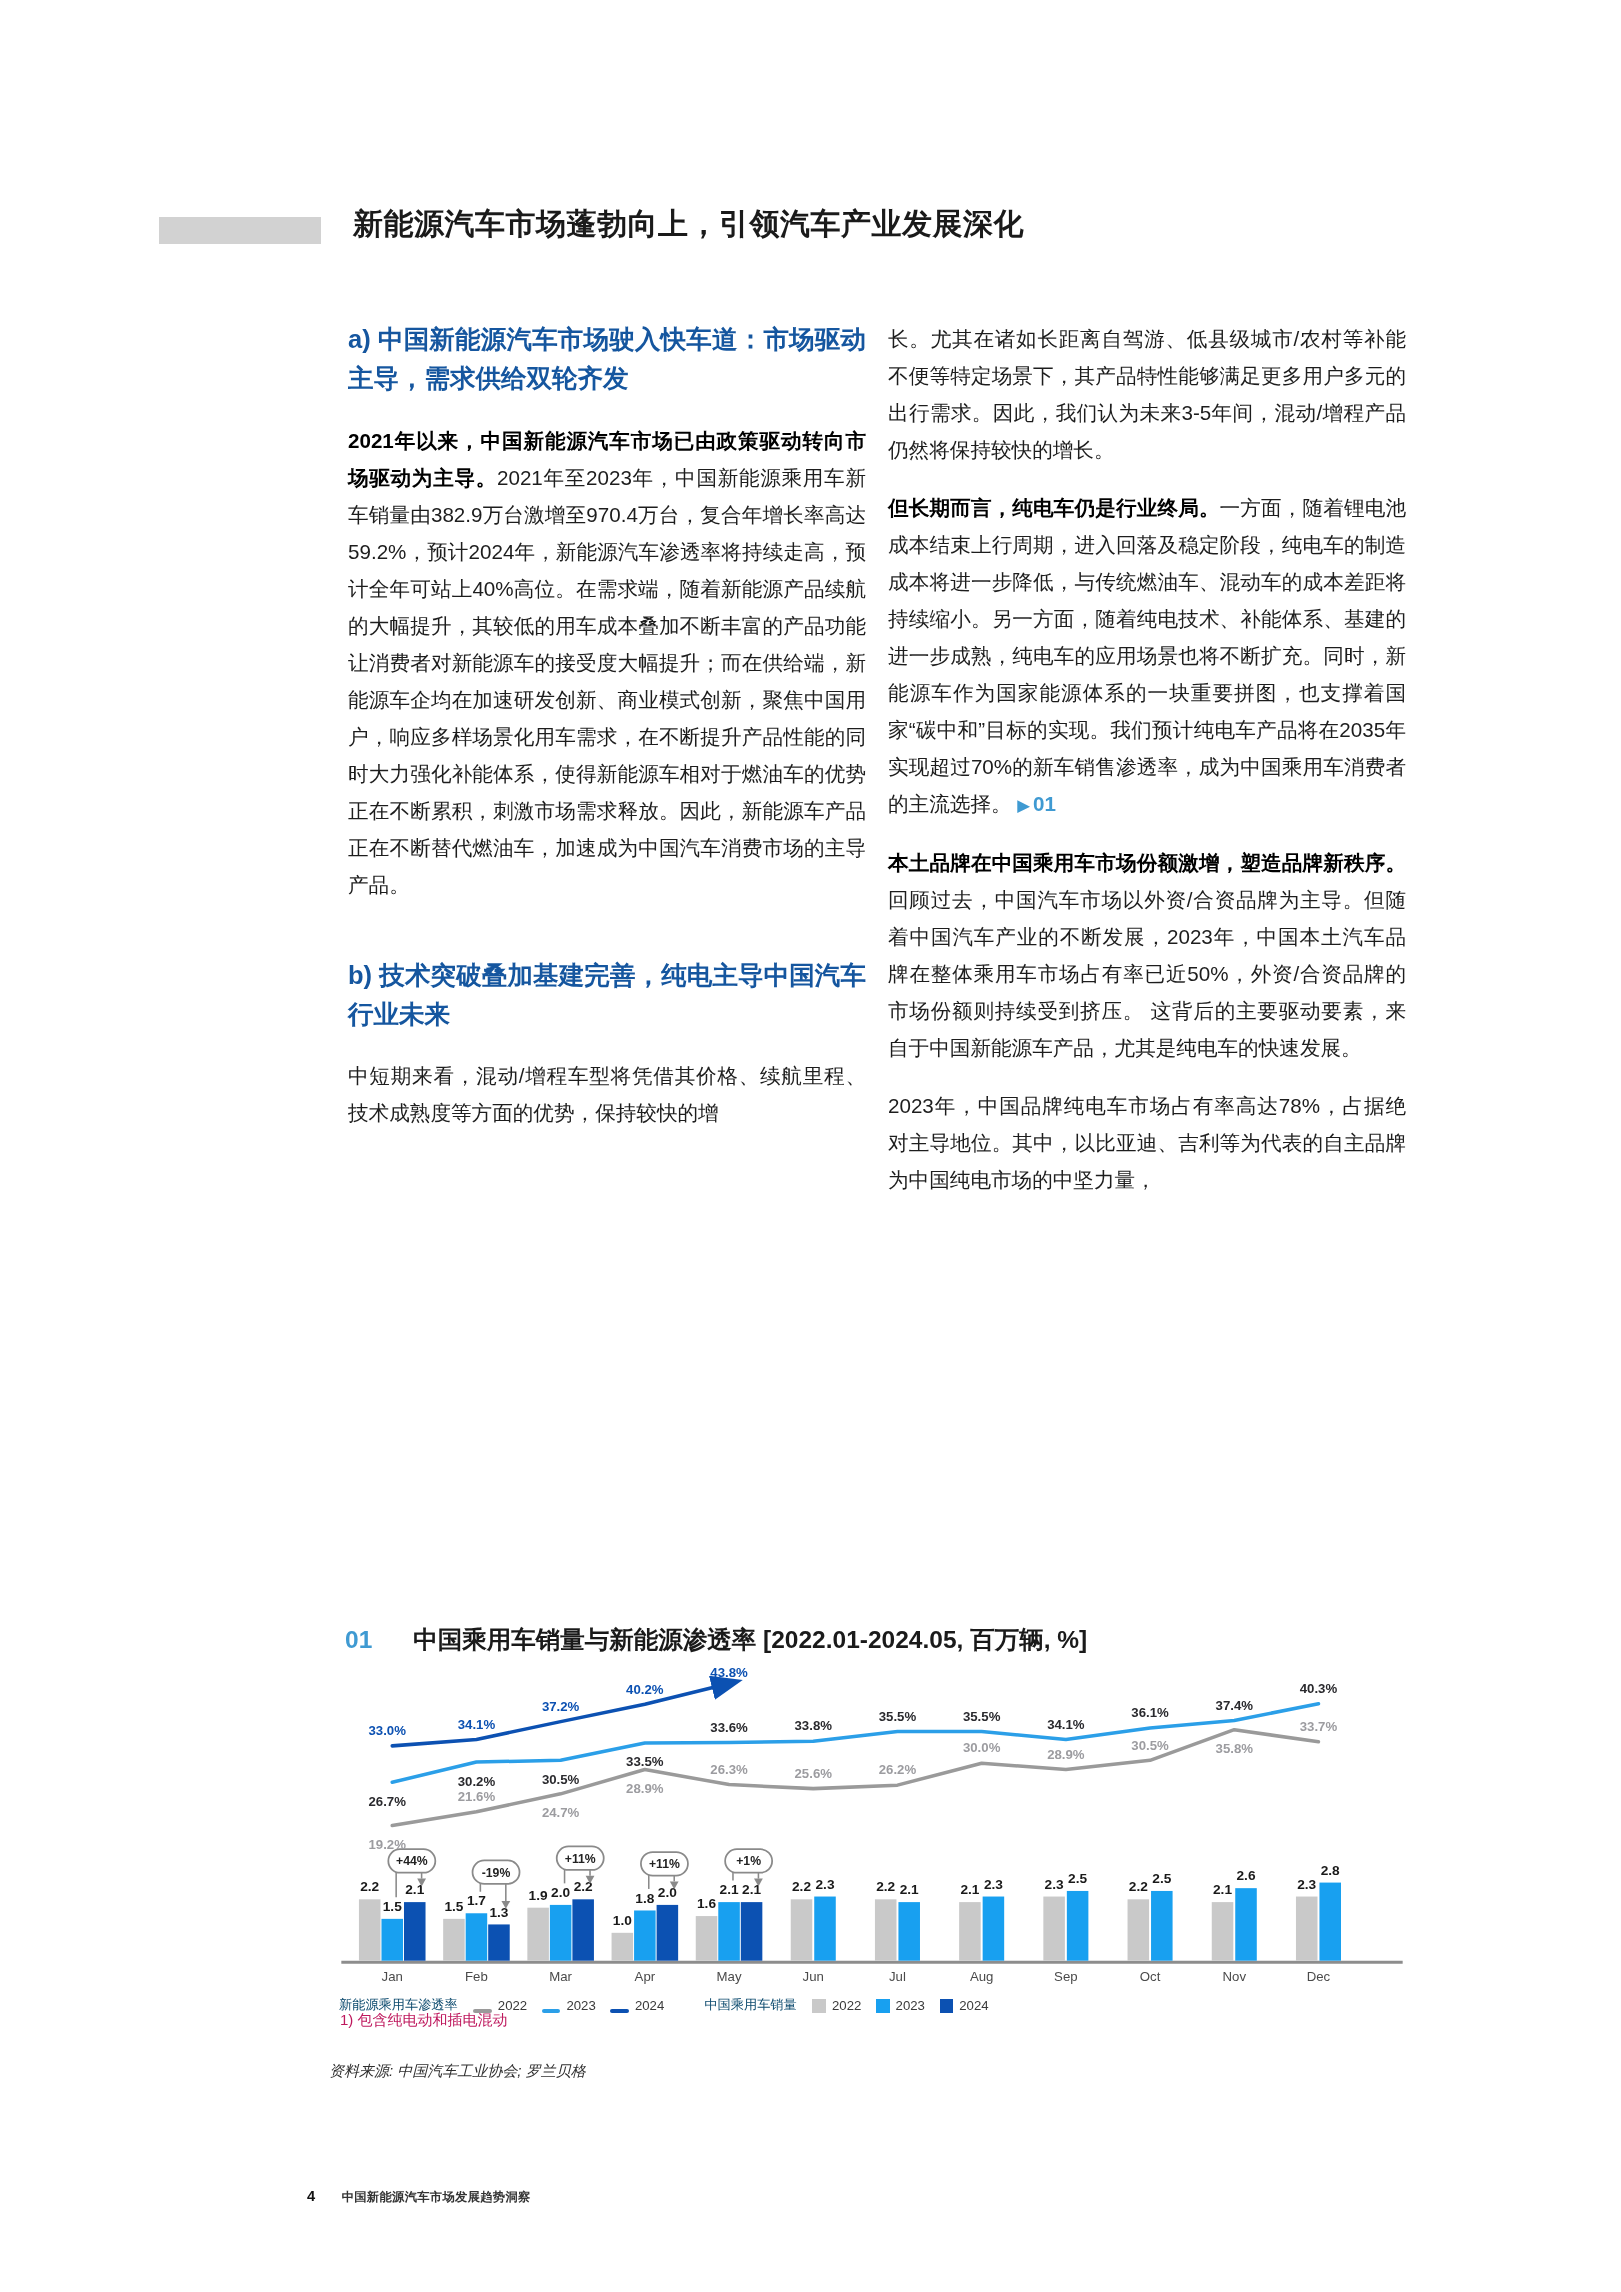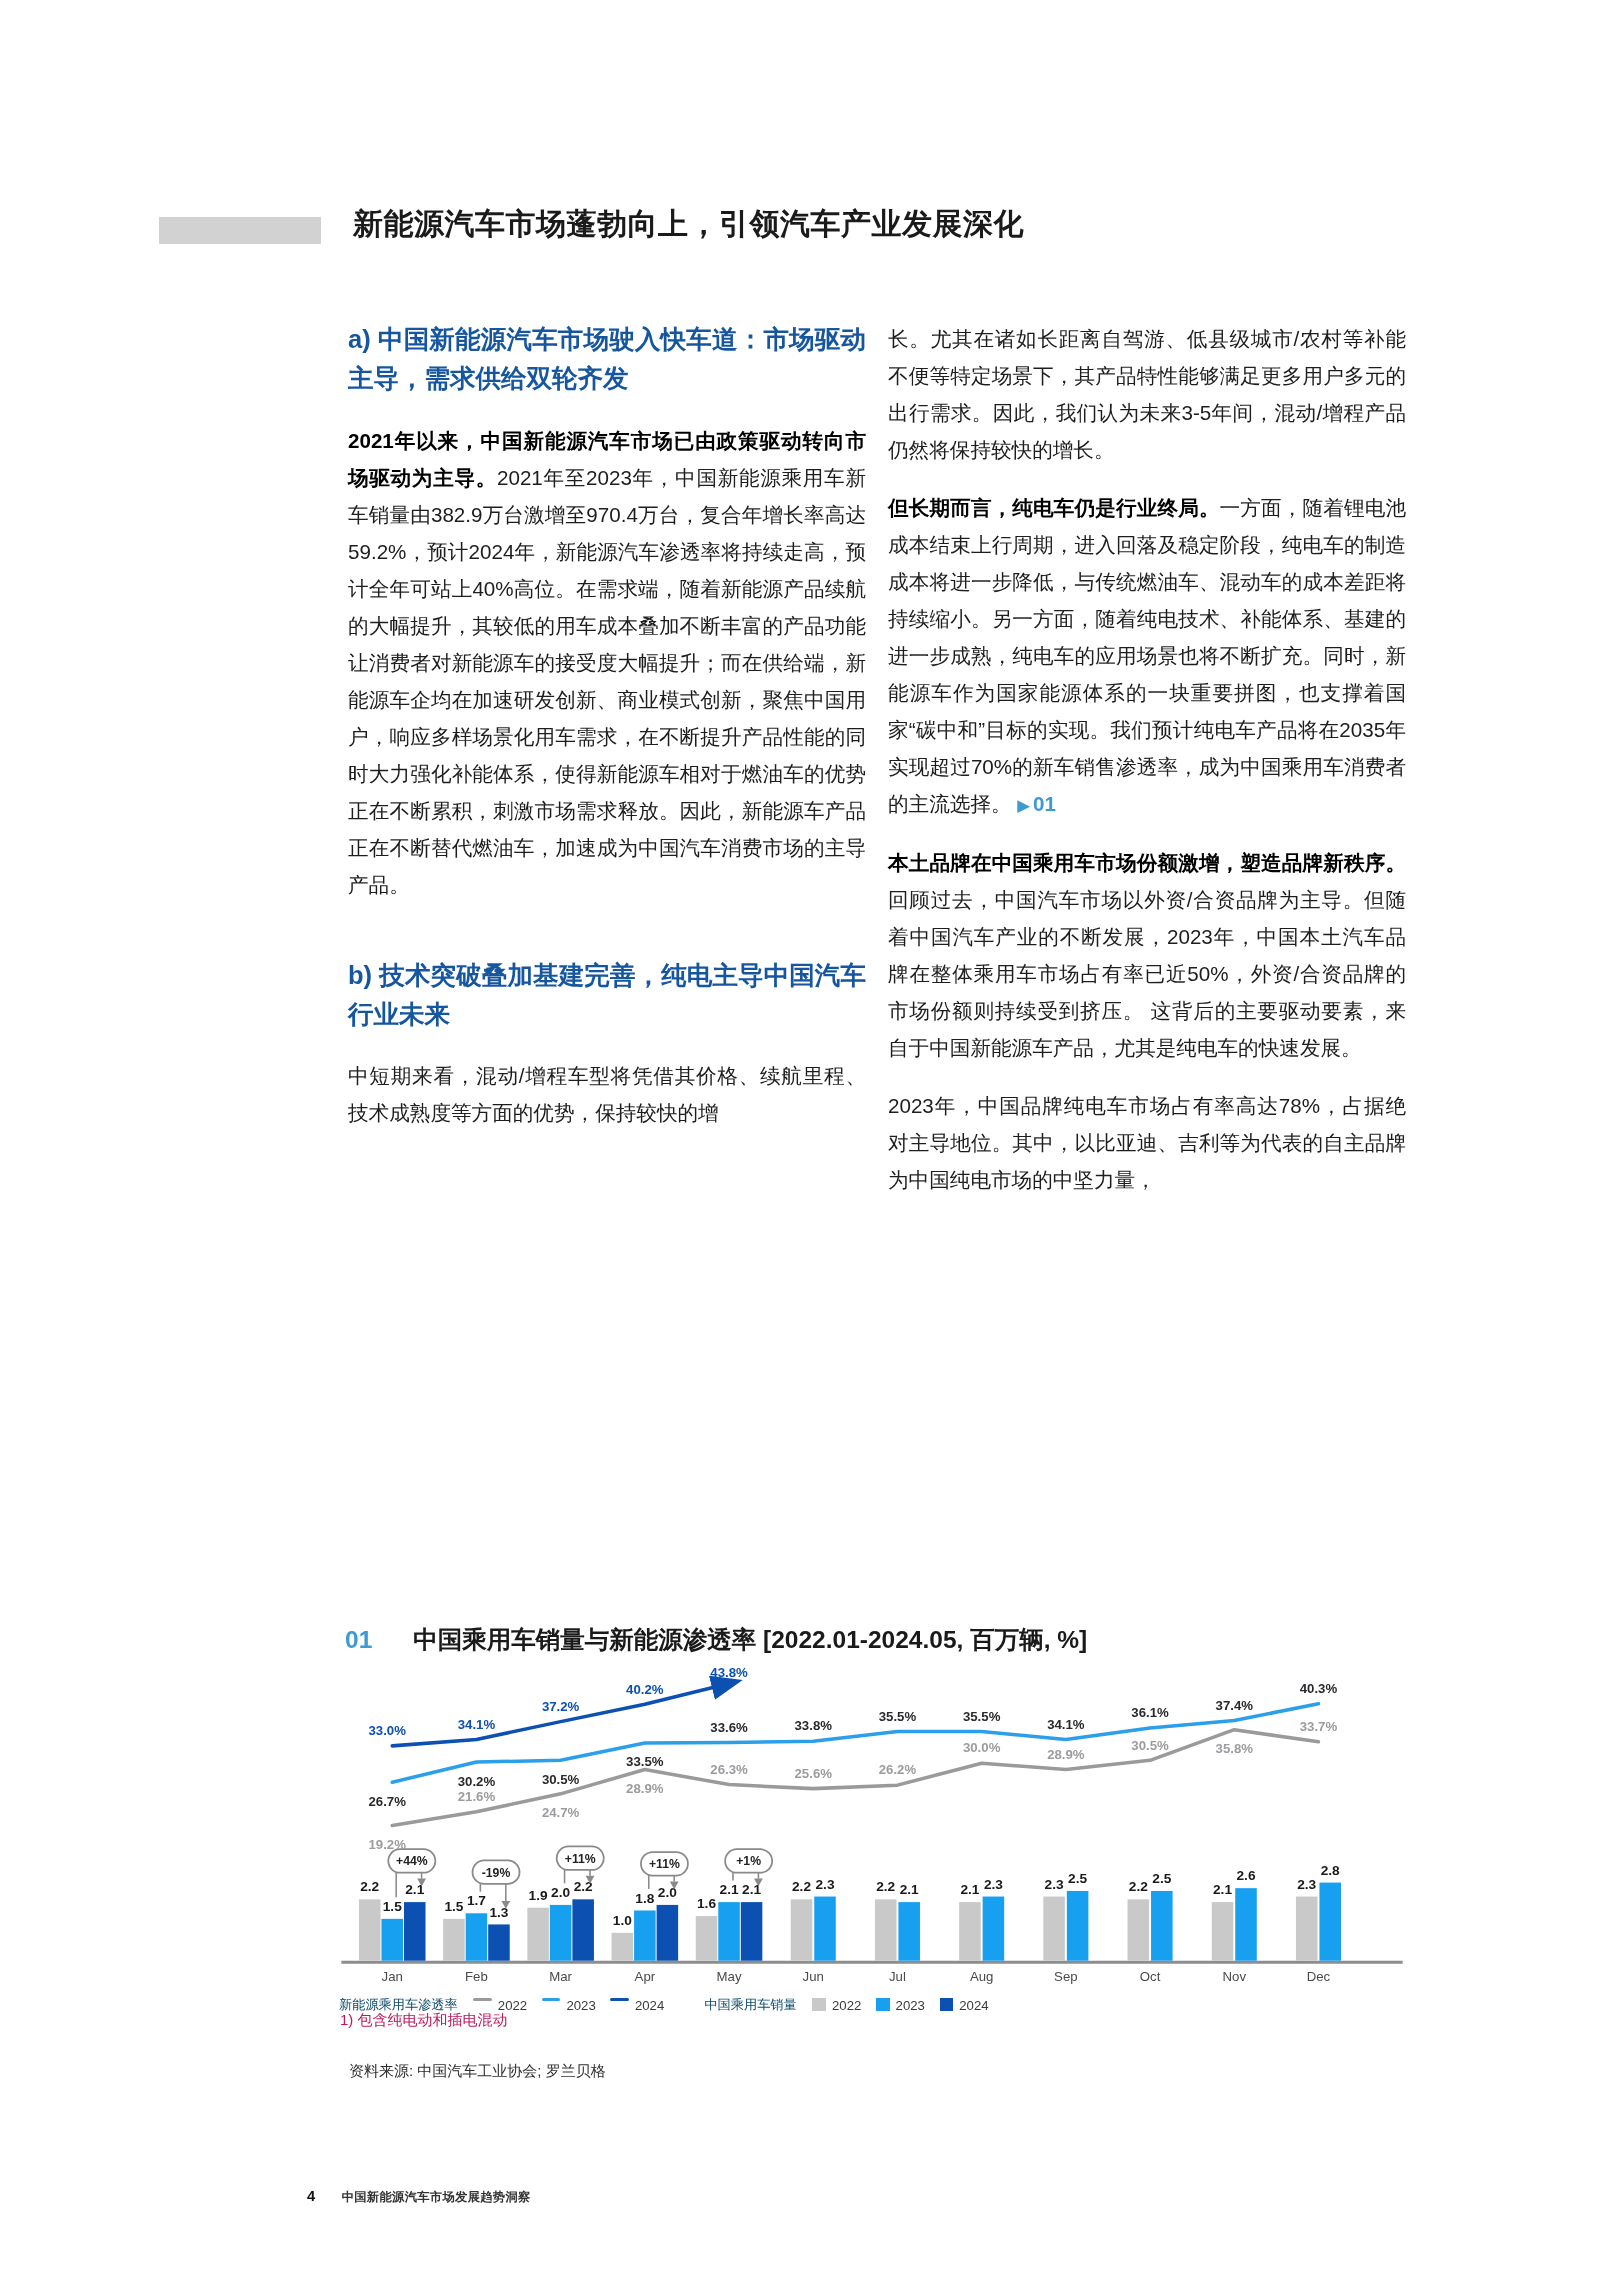--- a/index.html
+++ b/index.html
@@ -21,26 +21,26 @@
   .fig-num{color:#3f9ad2;font-size:24.5px;font-weight:700;}
   .fig-title{font-size:24.5px;font-weight:700;color:#1a1a1a;}
   .chart{position:absolute;left:333px;top:1666px;}
   svg text{font-family:"Liberation Sans","DejaVu Sans",sans-serif;}
   svg .bl{font-size:14px;font-weight:700;fill:#1a1a1a;}
   svg .ml{font-size:13.5px;fill:#4a4a4a;}
   svg .pl{font-size:13.5px;font-weight:700;}
   svg .al{font-size:12.5px;font-weight:700;fill:#222;}
   .legend{position:absolute;left:339px;top:1996px;display:flex;align-items:center;font-size:13.2px;color:#3a3a3a;}
   .legend .cap{color:#0c4a6e;margin-right:15.7px;}
-  .legend .item{display:flex;align-items:flex-start;margin-right:14.7px;}
+  .legend .item{display:flex;align-items:flex-end;margin-right:14.7px;}
   .legend .dash{width:18.6px;height:3.4px;border-radius:2px;margin-right:5.9px;}
   .legend .sq{width:13.7px;height:13.7px;margin-right:5.9px;}
   .legend .gap{width:25.5px;}
   .footnote{position:absolute;left:340px;top:2011px;font-size:15px;color:#be185d;}
-  .source{position:absolute;left:349px;top:2062px;font-size:15px;color:#2e2e2e;}
+  .source{position:absolute;left:329px;top:2062px;font-size:15px;color:#2e2e2e;font-style:italic;}
   .footer{position:absolute;left:307px;top:2188px;display:flex;align-items:baseline;gap:26.5px;}
   .footer .pnum{font-size:14.7px;font-weight:700;color:#111;}
   .footer .ptitle{font-size:12.3px;font-weight:700;color:#333;letter-spacing:0.3px;text-align:right;}
 </style>
 </head>
 <body>
 
 <div class="page">
 
   <div class="header-bar"></div>

